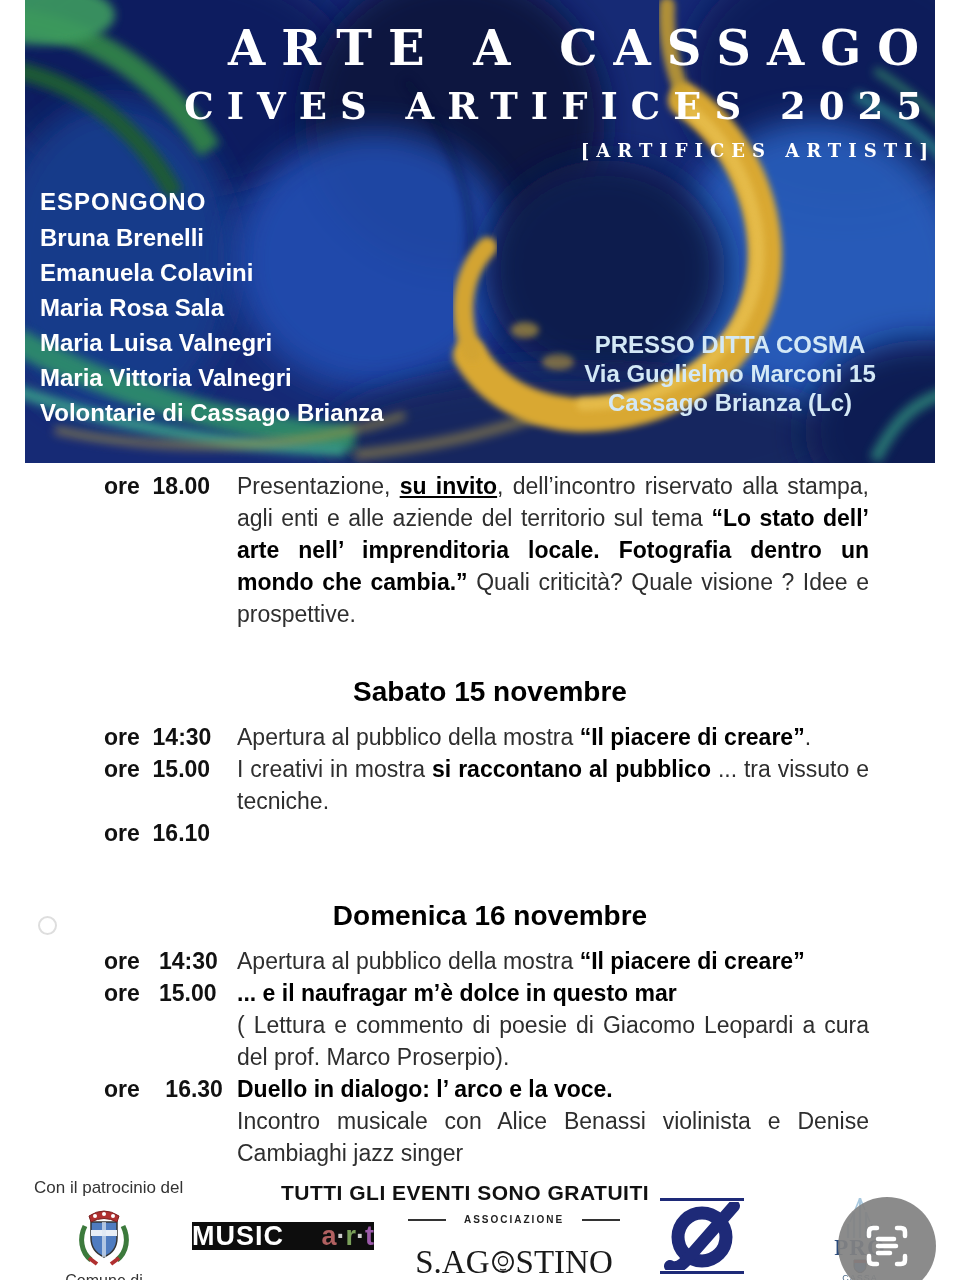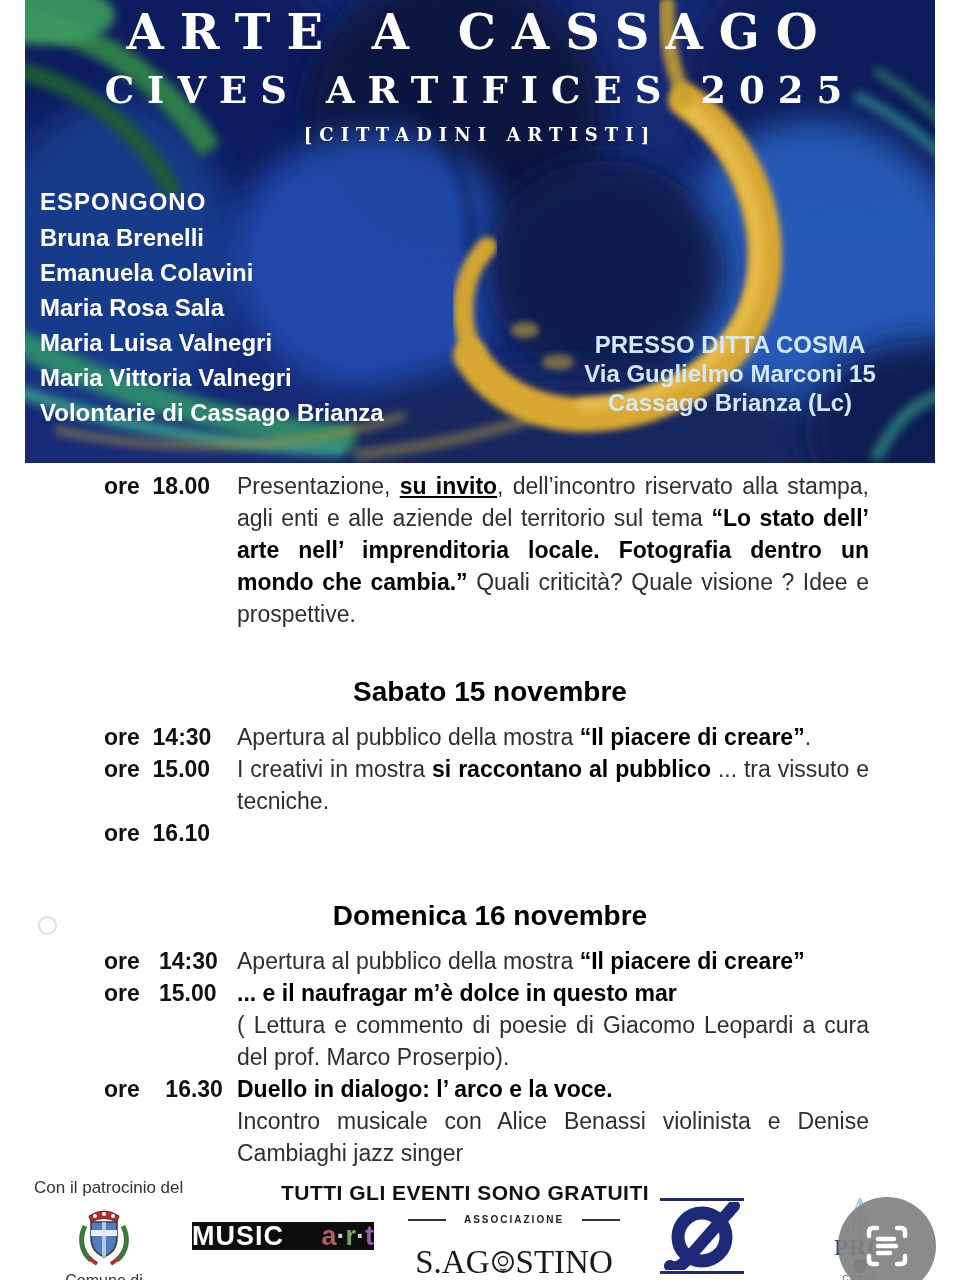--- a/index.html
+++ b/index.html
@@ -2,21 +2,21 @@
 <html><head>
 <meta charset="utf-8">
 <style>
   html,body{margin:0;padding:0;background:#ffffff;}
   #app{position:relative;width:960px;height:1280px;background:#ffffff;overflow:hidden;
        font-family:"Liberation Sans",sans-serif;}
 
   
   .painting{position:absolute;left:25px;top:0;width:910px;height:463px;overflow:hidden;background:#162a75;}
   .painting svg.art{position:absolute;left:0;top:0;}
-  .title-block{position:absolute;left:0;top:0;width:910px;text-align:center;color:#ffffff;}
+  .title-block{position:absolute;left:0;top:16px;width:910px;text-align:right;color:#ffffff;}
   .title1{font-family:"DejaVu Serif",serif;font-weight:bold;font-size:48px;letter-spacing:16px;
           margin-top:4px;white-space:nowrap;}
   .title2{font-family:"DejaVu Serif",serif;font-weight:bold;font-size:37px;letter-spacing:13px;
           margin-top:8px;white-space:nowrap;}
   .title3{font-family:"DejaVu Serif",serif;font-weight:bold;font-size:18px;letter-spacing:7px;
           margin-top:12px;white-space:nowrap;}
   .exhibitors{position:absolute;left:15px;top:184px;color:#ffffff;}
   .exhibitors .ex-heading{font-size:24px;font-weight:bold;letter-spacing:1px;line-height:36px;}
   .exhibitors .ex-name{font-size:24px;font-weight:600;line-height:35px;}
   .venue{position:absolute;left:520px;top:330px;width:370px;text-align:center;color:#d3e8f6;
@@ -112,21 +112,21 @@
       <path d="M662,108 C720,152 744,230 728,292 C709,360 640,403 558,404" stroke="#e8c050" stroke-width="13" fill="none" stroke-linecap="round" filter="url(#b3)" opacity="0.8"></path>
       <path d="M447,352 C432,315 436,275 462,247" stroke="#d3a433" stroke-width="20" fill="none" stroke-linecap="round" filter="url(#b3)"></path>
       <path d="M660,100 C648,70 640,40 642,5" stroke="#caa12f" stroke-width="16" fill="none" stroke-linecap="round" filter="url(#b3)" opacity="0.85"></path>
       <ellipse cx="500" cy="330" rx="14" ry="8" fill="#c9a637" filter="url(#b3)" opacity="0.6"></ellipse>
       <ellipse cx="533" cy="362" rx="16" ry="8" fill="#c9a637" filter="url(#b3)" opacity="0.55"></ellipse>
     </svg>
 
     <div class="title-block">
       <div class="title1">ARTE A CASSAGO</div>
       <div class="title2">CIVES ARTIFICES 2025</div>
-      <div class="title3">[CITTADINI ARTISTI]</div>
+      <div class="title3">[ARTIFICES ARTISTI]</div>
     </div>
 
     <div class="exhibitors">
       <div class="ex-heading">ESPONGONO</div>
       <div id="exhibitor-list">
           <div class="ex-name">Bruna Brenelli</div>
           <div class="ex-name">Emanuela Colavini</div>
           <div class="ex-name">Maria Rosa Sala</div>
           <div class="ex-name">Maria Luisa Valnegri</div>
           <div class="ex-name">Maria Vittoria Valnegri</div>

